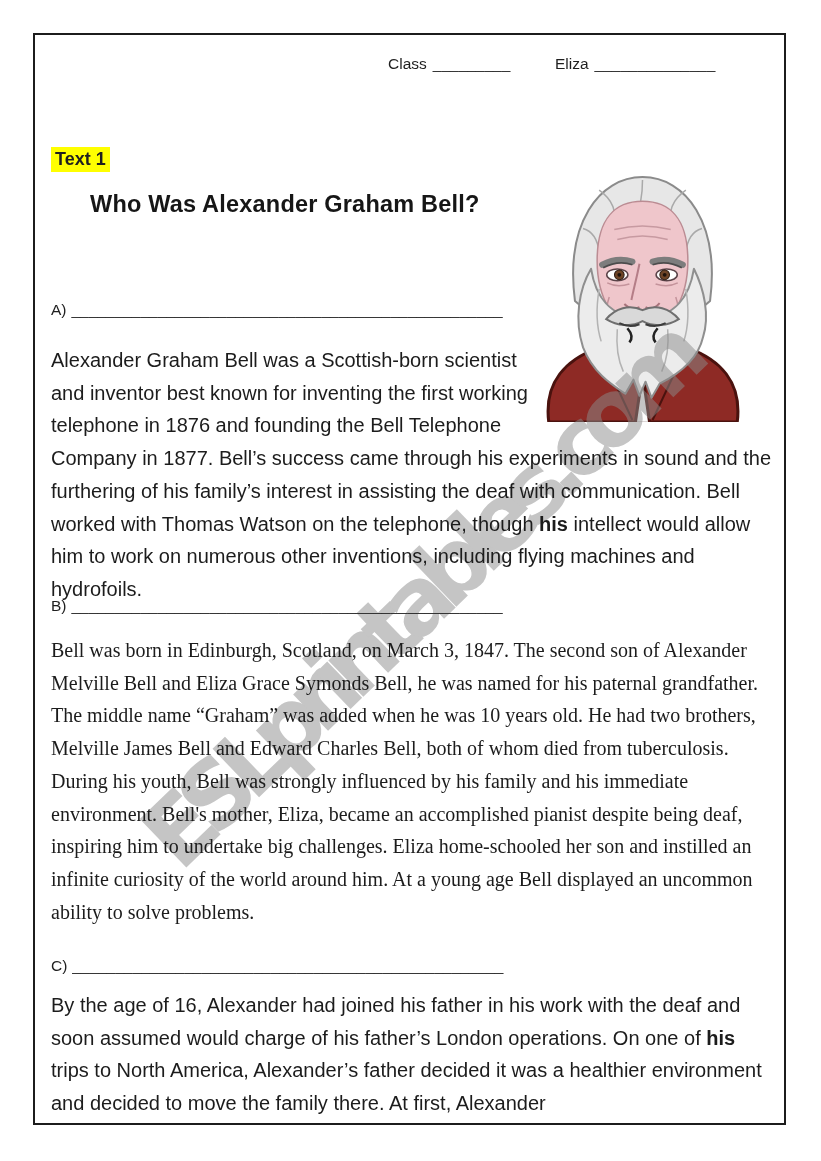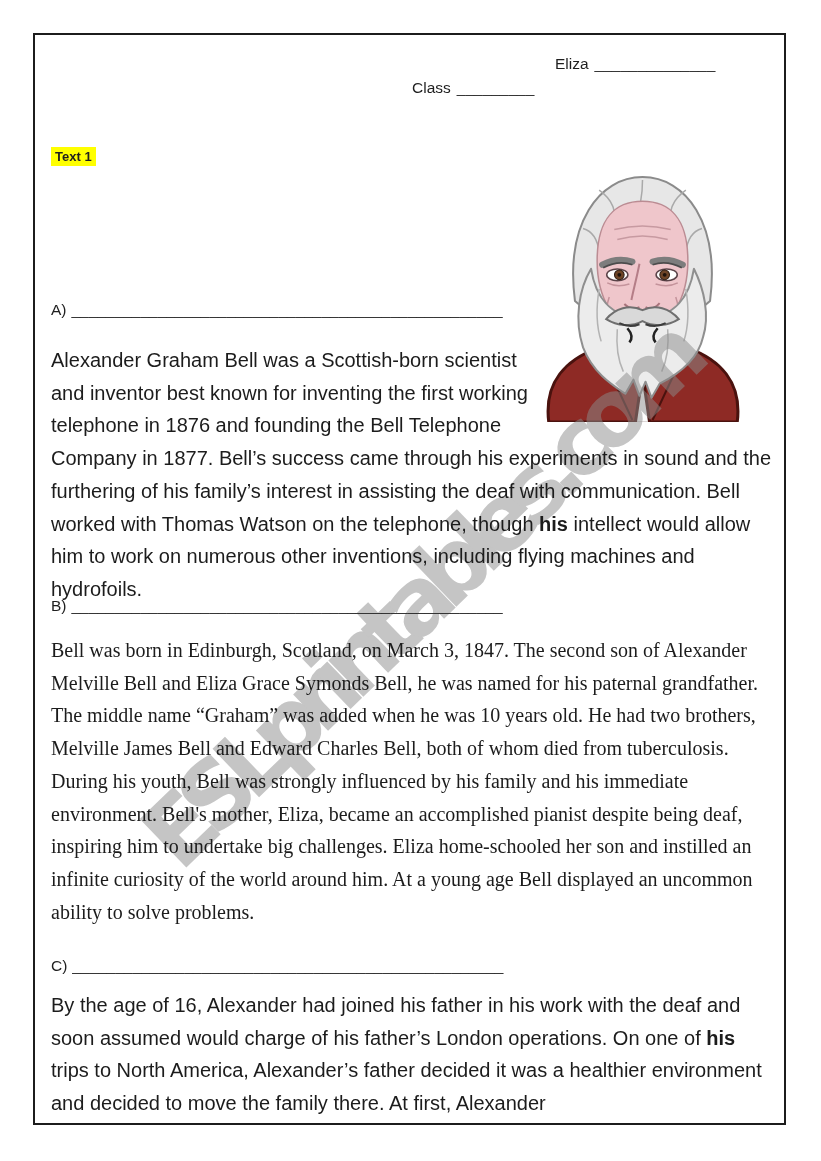--- a/index.html
+++ b/index.html
@@ -13,27 +13,27 @@
   }
   .frame{
     position:absolute;left:33px;top:33px;
     width:753px;height:1092px;
     border:2px solid #1c1c1c;
     box-sizing:border-box;
   }
   .hdr{position:absolute;top:55px;font-size:15.5px;white-space:nowrap;}
   .hdr .lbl{margin-right:6px;}
   .hdr-name{left:51px;}
-  .hdr-class{left:412px;margin-top:24px;}
+  .hdr-class{left:388px;}
   .hdr-date{left:555px;}
   .uline{color:#2a2a2a;letter-spacing:0;}
   .text1{
     position:absolute;left:51px;top:147px;
     background:#ffff00;
-    font-weight:bold;font-size:13px;
+    font-weight:bold;font-size:18px;
     padding:2px 4px;
     z-index:4;
   }
   .title{
     position:absolute;left:90px;top:191px;
     font-size:23.5px;font-weight:bold;
     letter-spacing:0.2px;
     margin:0;z-index:4;color:#161616;
   }
   .portrait{
@@ -78,20 +78,21 @@
 
   <div class="hdr hdr-class">
     <span class="lbl">Class</span><span class="uline">_________</span>
   </div>
   <div class="hdr hdr-date">
     <span class="lbl">Eliza</span><span class="uline">______________</span>
   </div>
 
   <div class="text1">Text 1</div>
 
+  <h1 class="title">Who Was Alexander Graham Bell?</h1>
 
   <div class="portrait">
     <svg viewBox="0 0 207 252" width="210" height="254">
 
       <path d="M70,185 L136,185 L112,252 L94,252 Z" fill="#fdfdfd" stroke="#b9adad" stroke-width="1"></path>
 
       <path d="M70,184 L86,212 L96,197 L104,216 L113,198 L122,210 L136,182 L118,174 L88,174 Z" fill="#161616"></path>
 
       <path d="M10,252 C5,212 28,190 58,179 L80,171 L103,204 L96,252 Z" fill="#8e2a25" stroke="#4a120e" stroke-width="3" stroke-linejoin="round"></path>
 

